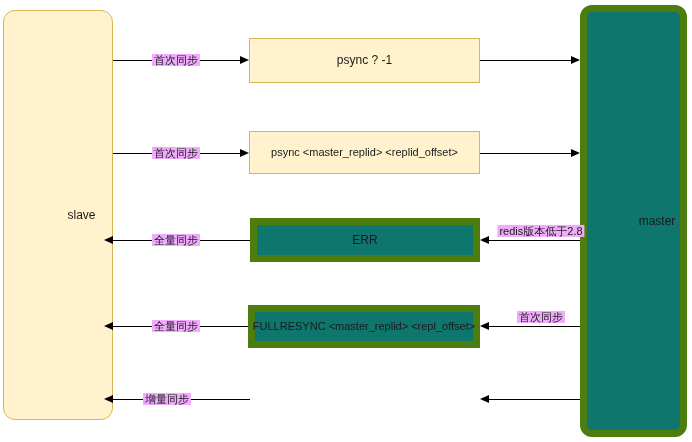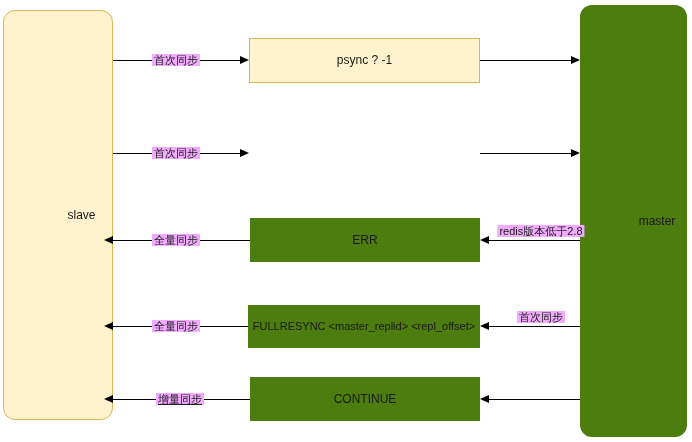--- a/index.html
+++ b/index.html
@@ -26,22 +26,22 @@
     font-size: 12px;
     color: #1a1a1a;
     line-height: 1.2;
     white-space: nowrap;
   }
   .node.yellow {
     background: #fff2cc;
     border: 1px solid #d6b656;
   }
   .node.green {
-    background: #4d7c0f;
-    border: 4px solid #4d7c0f;
+    background: #0f766e;
+    border: 7px solid #4d7c0f;
   }
   .node.lane {
     border-radius: 12px;
     padding-left: 47px;
   }
 
   
   #slave-lane  { left: 3px;   top: 10px;  width: 110px; height: 410px; }
   #master-lane { left: 580px; top: 5px;   width: 107px; height: 432px; }
 
@@ -92,32 +92,32 @@
   </div>
 
   <div class="node green lane" id="master-lane">
     <span>master</span>
   </div>
 
   <div class="node yellow" id="box-psync-initial">
     <span>psync ? -1</span>
   </div>
 
+  <div class="node yellow" id="box-psync-partial">
+    <span>psync &lt;master_replid&gt; &lt;replid_offset&gt;</span>
+  </div>
 
   <div class="node green" id="box-fullresync">
     <span>FULLRESYNC &lt;master_replid&gt; &lt;repl_offset&gt;</span>
   </div>
 
   <div class="node green" id="box-err">
     <span>ERR</span>
   </div>
 
-  <div class="node green" id="box-continue">
-    <span>CONTINUE</span>
-  </div>
 
   <div class="edge" style="left:113px; top:60px; width:127px;"></div>
   <div class="arrowhead right" style="left:240px; top:55.5px;"></div>
   <div class="edge-label" style="left:176px; top:60px;">首次同步</div>
 
   <div class="edge" style="left:480px; top:60px; width:91px;"></div>
   <div class="arrowhead right" style="left:571px; top:55.5px;"></div>
 
   <div class="edge" style="left:113px; top:153px; width:127px;"></div>
   <div class="arrowhead right" style="left:240px; top:148.5px;"></div>
@@ -137,18 +137,18 @@
   <div class="edge" style="left:113px; top:326px; width:135px;"></div>
   <div class="arrowhead left" style="left:104px; top:321.5px;"></div>
   <div class="edge-label" style="left:176px; top:326px;">全量同步</div>
 
   <div class="edge" style="left:489px; top:326px; width:91px;"></div>
   <div class="arrowhead left" style="left:480px; top:321.5px;"></div>
   <div class="edge-label above" style="left:541px; top:323px;">首次同步</div>
 
   <div class="edge" style="left:113px; top:399px; width:137px;"></div>
   <div class="arrowhead left" style="left:104px; top:394.5px;"></div>
-  <div class="edge-label" style="left:180px; top:399px;text-decoration:underline;">增量同步</div>
+  <div class="edge-label" style="left:167px; top:399px;">增量同步</div>
 
   <div class="edge" style="left:489px; top:399px; width:91px;"></div>
   <div class="arrowhead left" style="left:480px; top:394.5px;"></div>
 
 </div>
 
 </body></html>

